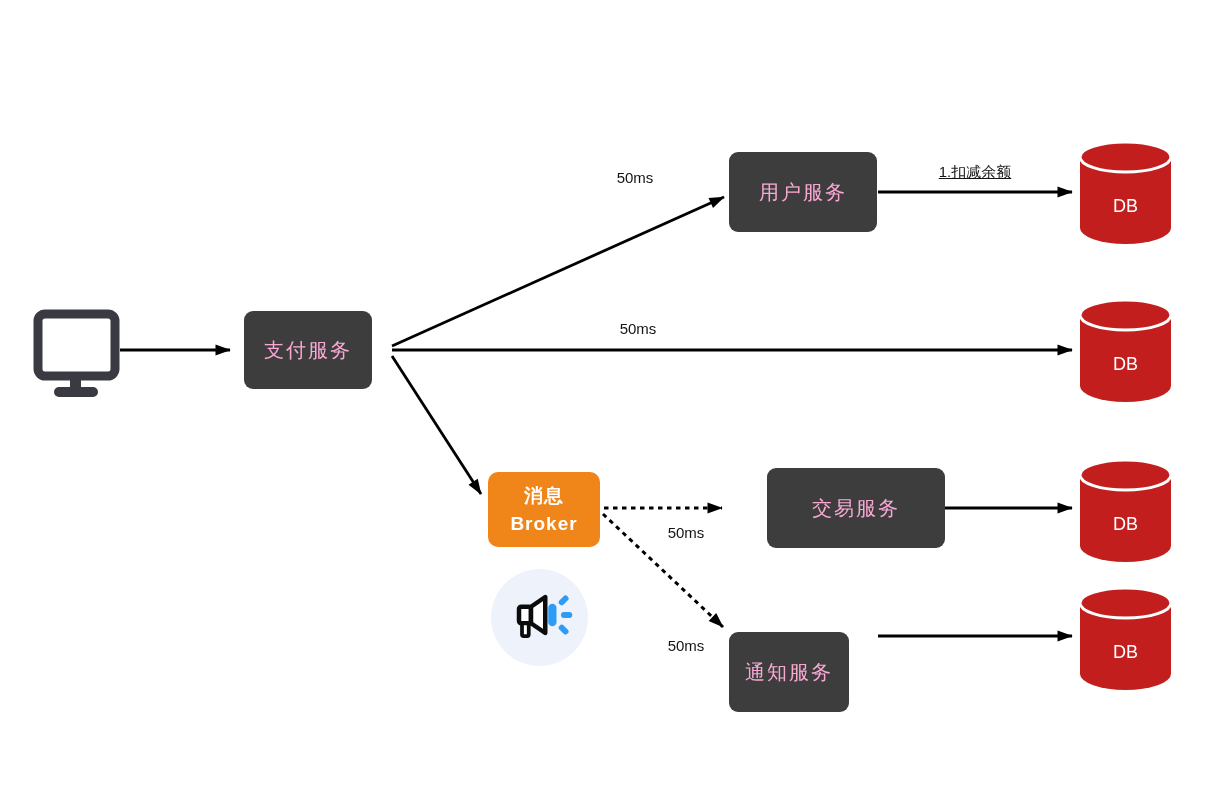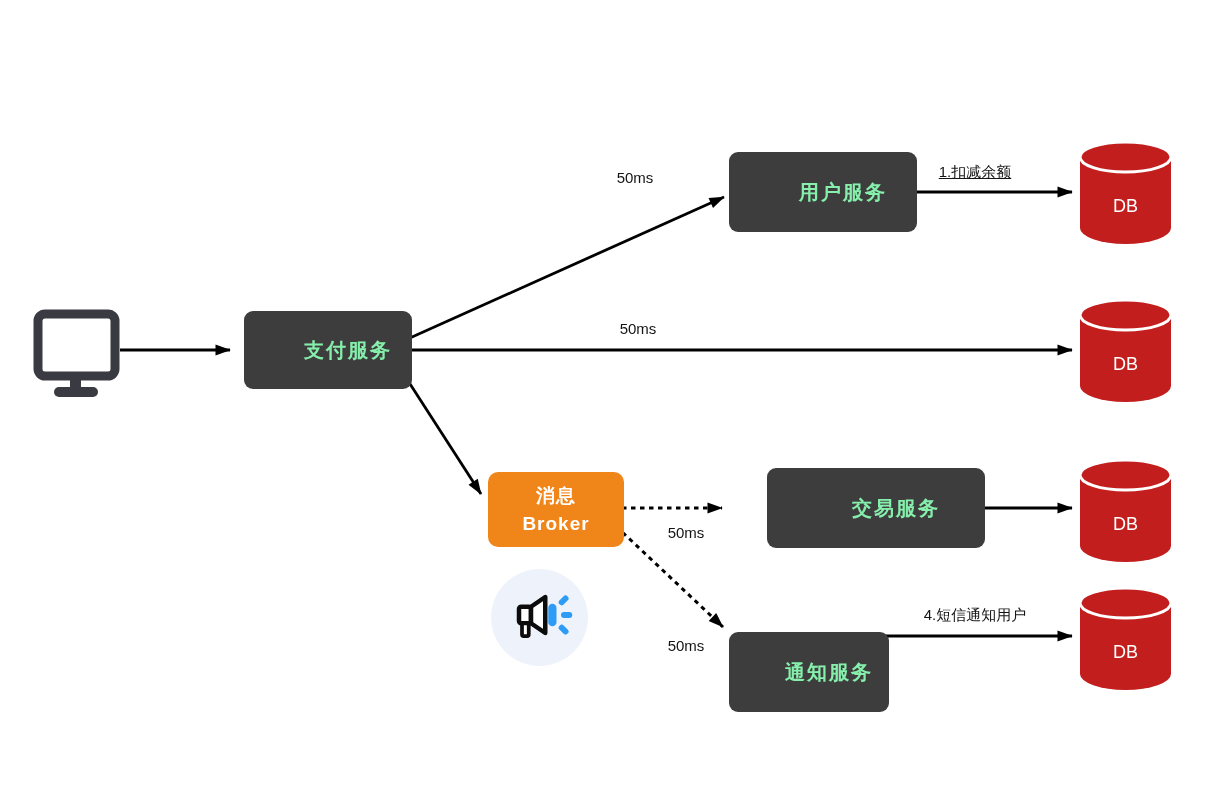--- a/index.html
+++ b/index.html
@@ -8,23 +8,23 @@
     width:1222px;height:790px;
     background:#ffffff;
     font-family:"Liberation Sans","DejaVu Sans",sans-serif;
     overflow:hidden;
   }
   #edges{position:absolute;left:0;top:0;z-index:1;}
   .service-box{
     position:absolute;z-index:2;
     background:#3d3d3d;
     border-radius:9px;
-    color:#86efac;
+    color:#f9a8d4;
     display:flex;align-items:center;justify-content:center;
-    font-weight:bold;font-size:20px;letter-spacing:2px;padding-left:40px;
+    font-weight:normal;font-size:20px;letter-spacing:2px;
   }
   .broker-box{
     position:absolute;z-index:2;
     background:#f08519;
     border-radius:10px;
     color:#ffffff;
     display:flex;flex-direction:column;align-items:center;justify-content:center;
     font-weight:bold;font-size:19px;letter-spacing:1px;
     line-height:1.45;
   }
@@ -87,21 +87,21 @@
   </div>
 
   <div class="service-box" style="left:767px;top:468px;width:178px;height:80px;">
     <span>交易服务</span>
   </div>
 
   <div class="service-box" style="left:729px;top:632px;width:120px;height:80px;">
     <span>通知服务</span>
   </div>
 
-  <div class="broker-box" style="left:488px;top:472px;width:136px;height:75px;">
+  <div class="broker-box" style="left:488px;top:472px;width:112px;height:75px;">
     <span>消息</span>
     <span>Broker</span>
   </div>
 
   <div class="megaphone-circle" style="left:491px;top:569px;">
     <svg width="72" height="72" viewBox="0 0 96 96">
       <rect x="20" y="33" width="16" height="22" rx="3" fill="#ffffff" stroke="#0c0c0c" stroke-width="6"></rect>
       <path d="M36,33 L55,20 V68 L36,55 Z" fill="#ffffff" stroke="#0c0c0c" stroke-width="6" stroke-linejoin="round"></path>
       <rect x="24" y="55" width="9" height="17" rx="2" fill="#ffffff" stroke="#0c0c0c" stroke-width="5"></rect>
       <rect x="59" y="29" width="11" height="30" rx="5.5" fill="#2e9bf5"></rect>
@@ -152,15 +152,14 @@
   <div class="edge-label" style="left:603px;top:320px;width:70px;">50ms</div>
 
   <div class="edge-label" style="left:651px;top:524px;width:70px;">50ms</div>
 
   <div class="edge-label" style="left:651px;top:637px;width:70px;">50ms</div>
 
   <div class="edge-label" style="left:895px;top:163px;width:160px;text-decoration:underline;">1.扣减余额</div>
 
 
 
-  <div class="edge-label" style="left:890px;top:606px;width:170px;">4.短信通知用户</div>
 
 </div>
 
 </body></html>

